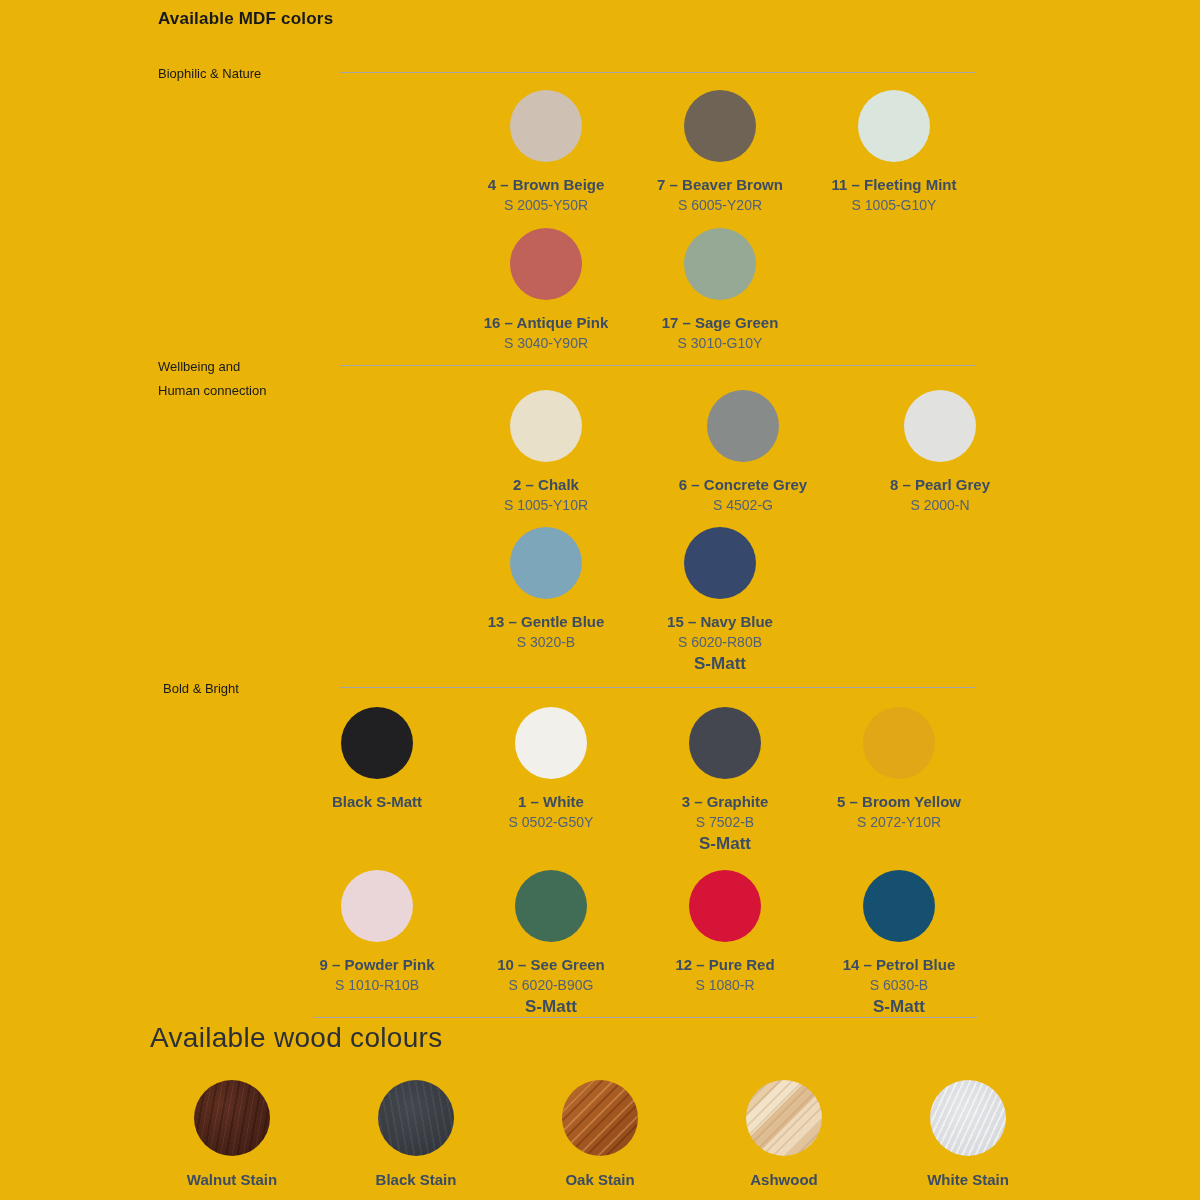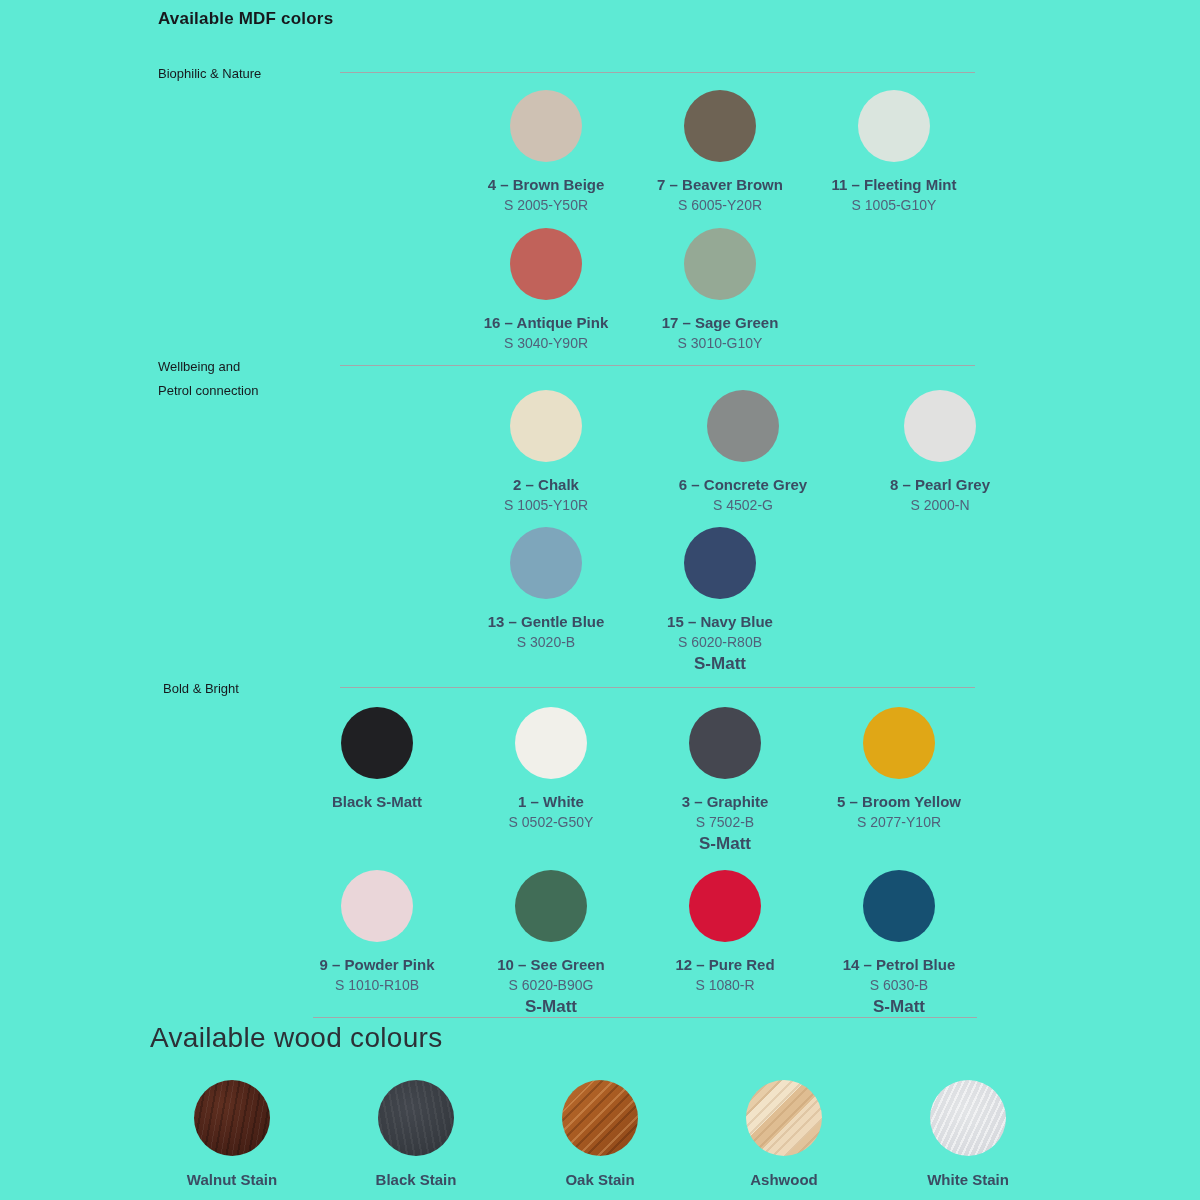--- a/index.html
+++ b/index.html
@@ -1,21 +1,21 @@
 <!DOCTYPE html>
 <html><head>
 <meta charset="utf-8">
 <style>
   html, body { margin: 0; padding: 0; background: #ffffff; }
   body { font-family: "Liberation Sans", sans-serif; }
   .page {
     position: relative;
     width: 1200px;
     height: 1200px;
-    background: #5eead4;
+    background: #eab308;
     overflow: hidden;
   }
   .h-title {
     position: absolute;
     left: 158px;
     top: 9px;
     font-size: 17px;
     font-weight: bold;
     color: #17191d;
     letter-spacing: .2px;
@@ -157,21 +157,21 @@
     <span class="cd">S 3040-Y90R</span>
 
   </div>
         <div class="cell">
     <span class="dot" style="background: rgb(149, 169, 149);"></span>
     <span class="nm">17 – Sage Green</span>
     <span class="cd">S 3010-G10Y</span>
 
   </div>
       </div>
-      <div class="sec-h" style="top: 355px; left: 158px; width: 112px;">Wellbeing and Petrol connection</div>
+      <div class="sec-h" style="top: 355px; left: 158px; width: 112px;">Wellbeing and Human connection</div>
       <div class="hr" style="top: 365px; left: 340px; width: 635px;"></div>
       <div class="row" style="top: 390px; left: 459px; gap: 23px;">
         <div class="cell">
     <span class="dot" style="background: rgb(232, 224, 200);"></span>
     <span class="nm">2 – Chalk</span>
     <span class="cd">S 1005-Y10R</span>
 
   </div>
         <div class="cell">
     <span class="dot" style="background: rgb(135, 139, 138);"></span>
@@ -216,21 +216,21 @@
   </div>
         <div class="cell">
     <span class="dot" style="background: rgb(69, 71, 80);"></span>
     <span class="nm">3 – Graphite</span>
     <span class="cd">S 7502-B</span>
     <span class="fin">S-Matt</span>
   </div>
         <div class="cell">
     <span class="dot" style="background: rgb(224, 167, 22);"></span>
     <span class="nm">5 – Broom Yellow</span>
-    <span class="cd">S 2077-Y10R</span>
+    <span class="cd">S 2072-Y10R</span>
 
   </div>
       </div>
       <div class="row" style="top: 870px; left: 290px;">
         <div class="cell">
     <span class="dot" style="background: rgb(234, 214, 217);"></span>
     <span class="nm">9 – Powder Pink</span>
     <span class="cd">S 1010-R10B</span>
 
   </div>

